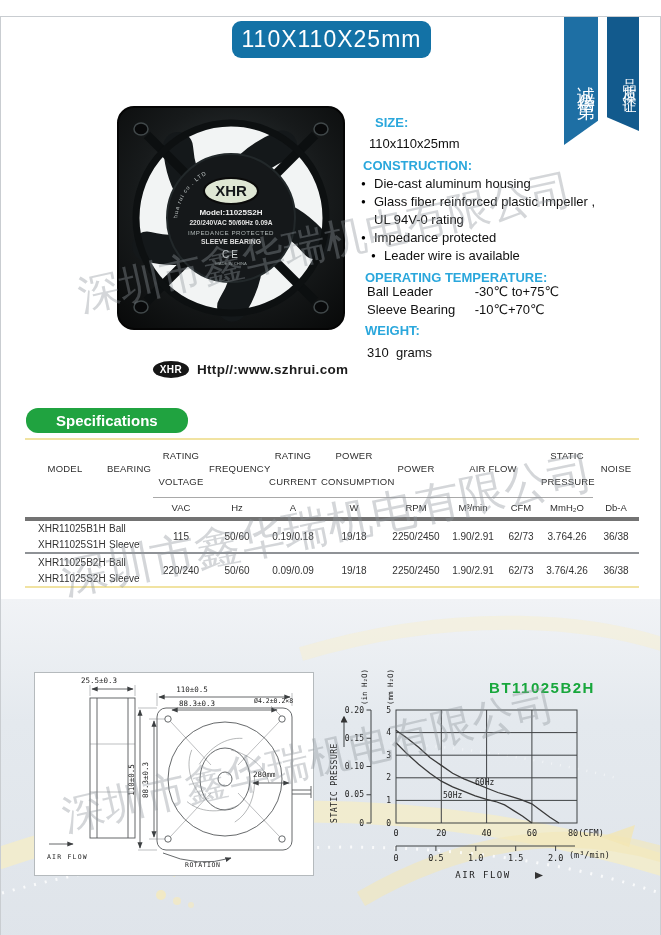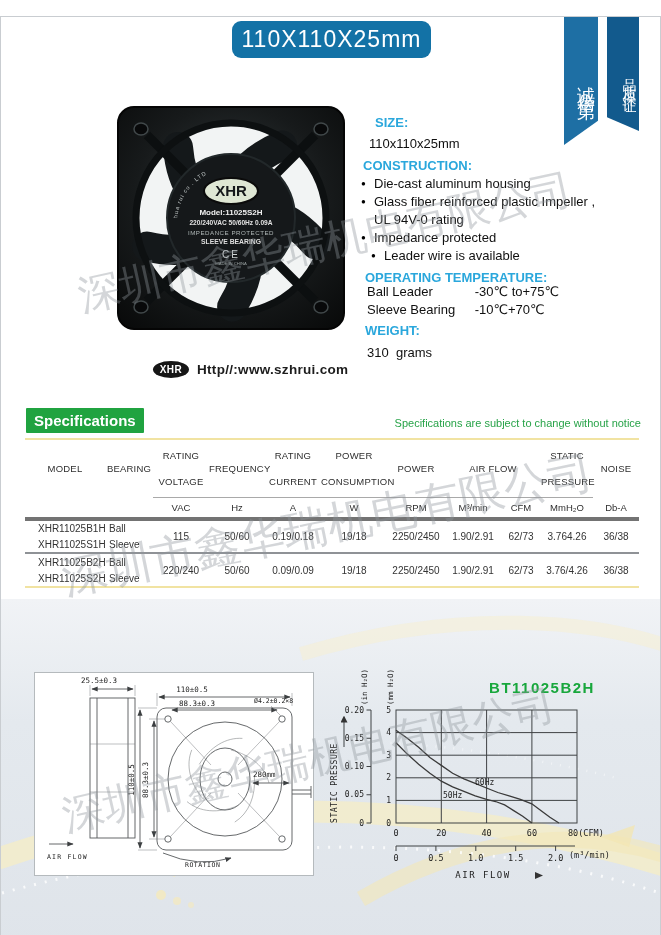--- a/index.html
+++ b/index.html
@@ -24,21 +24,21 @@
   .item{position:absolute;color:#101010;font-size:13px;white-space:nowrap;padding-left:13px;}
   .item.b::before{content:"\25CF";position:absolute;left:0;top:3px;font-size:8px;color:#000;}
   .item.c{padding-left:13px;}
   .trow .lab{display:inline-block;width:104px;}
   
   .logo-oval{left:152px;top:344px;width:36px;height:17px;background:#161616;border-radius:50%;
              color:#fff;font-size:10px;font-weight:bold;letter-spacing:.5px;display:flex;align-items:center;justify-content:center;}
   .url{left:196px;top:345px;font-size:13.5px;font-weight:bold;color:#1d1d1d;letter-spacing:.3px;}
   
   .spec-head{left:25px;top:391px;background:#20a340;color:#fff;font-weight:bold;font-size:15px;
-             padding:4px 8px;border-radius:1px;}
+             padding:4px 30px;border-radius:12px;}
   .spec-notice{left:330px;top:400px;width:310px;text-align:right;color:#27a348;font-size:11px;}
   
   .spec-table{position:absolute;left:24px;top:421px;width:614px;border-collapse:collapse;table-layout:fixed;
               border-top:2px solid #f1e3a2;border-bottom:2px solid #f1e3a2;}
   .spec-table th{font-weight:normal;font-size:9.5px;color:#2e2e2e;letter-spacing:.2px;vertical-align:middle;padding:0;}
   .spec-table tr.h{height:58px;}
   .spec-table th.two span{display:block;}
   .spec-table th.two span:first-child{margin-bottom:15px;}
   .spec-table tr.u{height:22px;}
   .spec-table tr.u td{font-size:9.5px;color:#2e2e2e;text-align:center;}
@@ -167,21 +167,20 @@
     <div class="h" style="left:6px;top:210px;">WEIGHT:</div>
     <div class="t" style="left:8px;top:232px;white-space:pre;">310  grams</div>
   </div>
 
   <div class="abs logo-oval">
     <span>XHR</span>
   </div>
   <div class="abs url">Http//:www.szhrui.com</div>
 
   <div class="abs spec-head">Specifications</div>
-  <div class="abs spec-notice">Specifications are subject to change without notice</div>
 
   <table class="spec-table">
     <colgroup>
       <col style="width:80px">
         <col style="width:48px">
         <col style="width:56px">
         <col style="width:56px">
       <col style="width:56px">
         <col style="width:66px">
         <col style="width:58px">

